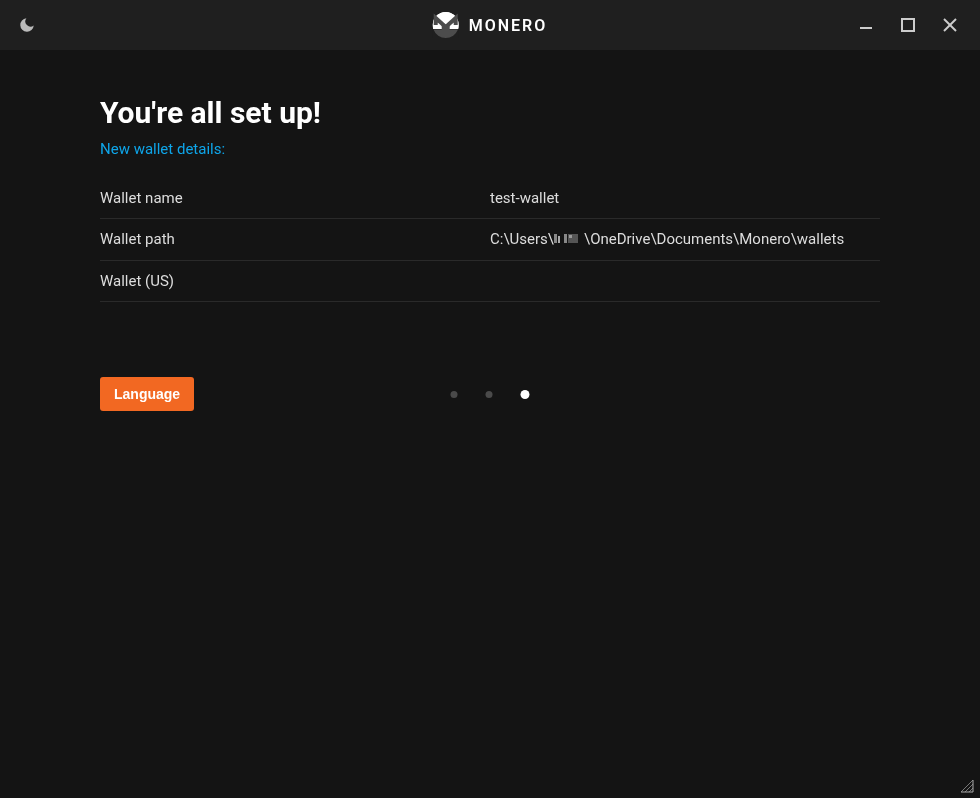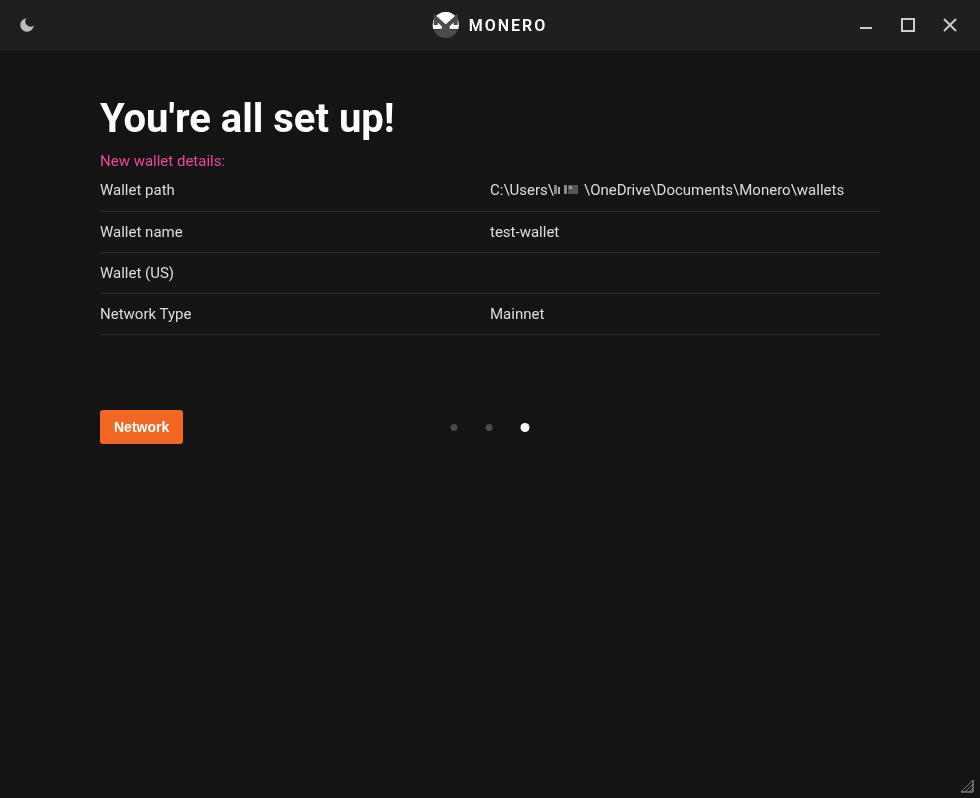--- a/index.html
+++ b/index.html
@@ -72,28 +72,29 @@
       height: 20px;
       display: flex;
       align-items: center;
       justify-content: center;
       cursor: pointer;
     }
     .content {
       padding: 45px 100px 0 100px;
     }
     .heading {
-      font-size: 40px;
+      font-size: 30px;
       font-weight: 700;
       color: #ffffff;
       margin-bottom: 10px;
     }
     .subheading {
       font-size: 15px;
-      color: #ec4899;
+      color: #0ea5e9;
+      margin-bottom: 20px;
     }
     .details-table {
       width: 100%;
     }
     .detail-row {
       display: flex;
       padding: 11px 0;
       border-bottom: 1px solid #2a2a2a;
       font-size: 15px;
     }
@@ -195,47 +196,43 @@
       </svg>
     </span>
   </div>
 </div>
 
 <div class="content">
   <h1 class="heading">You're all set up!</h1>
   <div class="subheading">New wallet details:</div>
 
   <div class="details-table">
+    <div class="detail-row">
+      <div class="detail-label">Wallet name</div>
+      <div class="detail-value">test-wallet</div>
+    </div>
     <div class="detail-row">
       <div class="detail-label">Wallet path</div>
       <div class="detail-value">
         <span>C:\Users\</span><span class="path-redacted"><svg width="30" height="13" viewBox="0 0 30 13">
               <rect x="0" y="2" width="3" height="9" fill="#888"></rect>
               <rect x="4" y="4" width="2" height="7" fill="#aaa"></rect>
               <rect x="10" y="2" width="3" height="9" fill="#888"></rect>
               <rect x="14" y="2" width="10" height="9" fill="#555"></rect>
               <rect x="15" y="3" width="3" height="3" fill="#999"></rect>
             </svg></span><span>\OneDrive\Documents\Monero\wallets</span>
       </div>
     </div>
     <div class="detail-row">
-      <div class="detail-label">Wallet name</div>
-      <div class="detail-value">test-wallet</div>
-    </div>
-    <div class="detail-row">
       <div class="detail-value">Wallet (US)</div>
     </div>
-    <div class="detail-row">
-      <div class="detail-label">Network Type</div>
-      <div class="detail-value">Mainnet</div>
-    </div>
   </div>
 
   <div class="footer-row">
-    <button class="btn">Network</button>
+    <button class="btn">Language</button>
     <div class="stepper">
       <span class="step-dot"></span>
       <span class="step-dot"></span>
       <span class="step-dot active"></span>
     </div>
   </div>
 </div>
 
 <span class="resize-handle">
   <svg viewBox="0 0 14 14" width="14" height="14">

